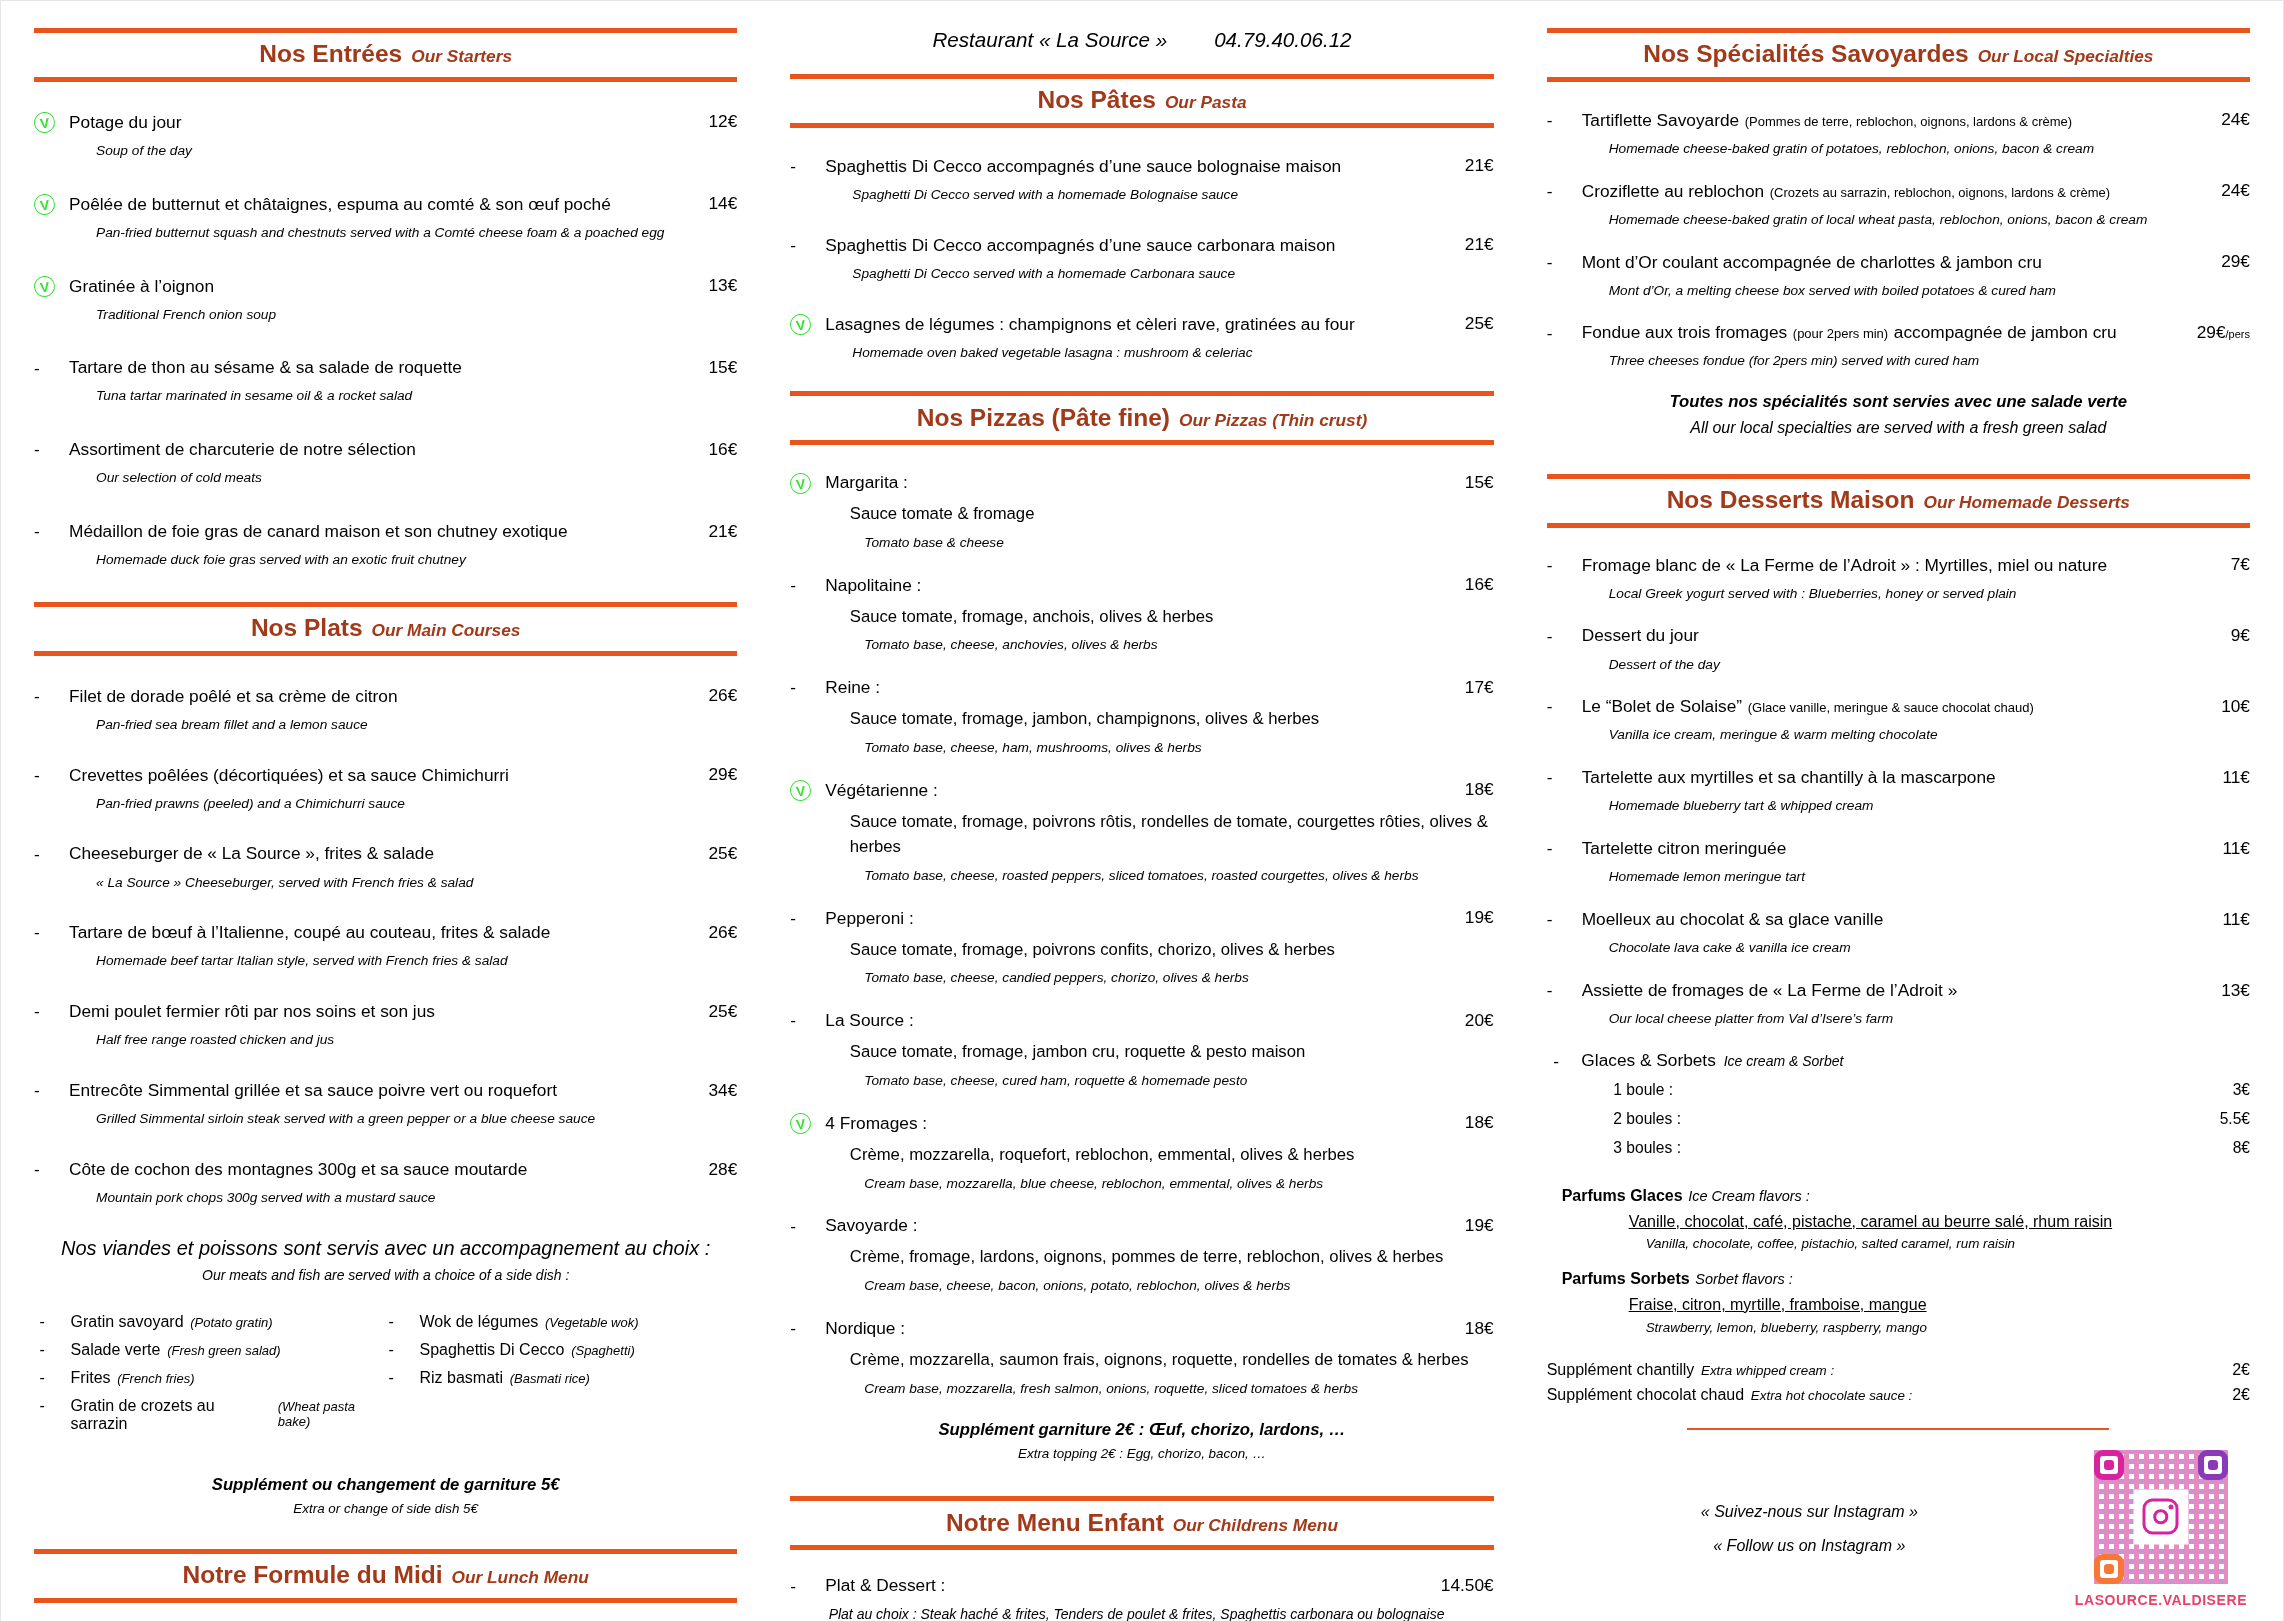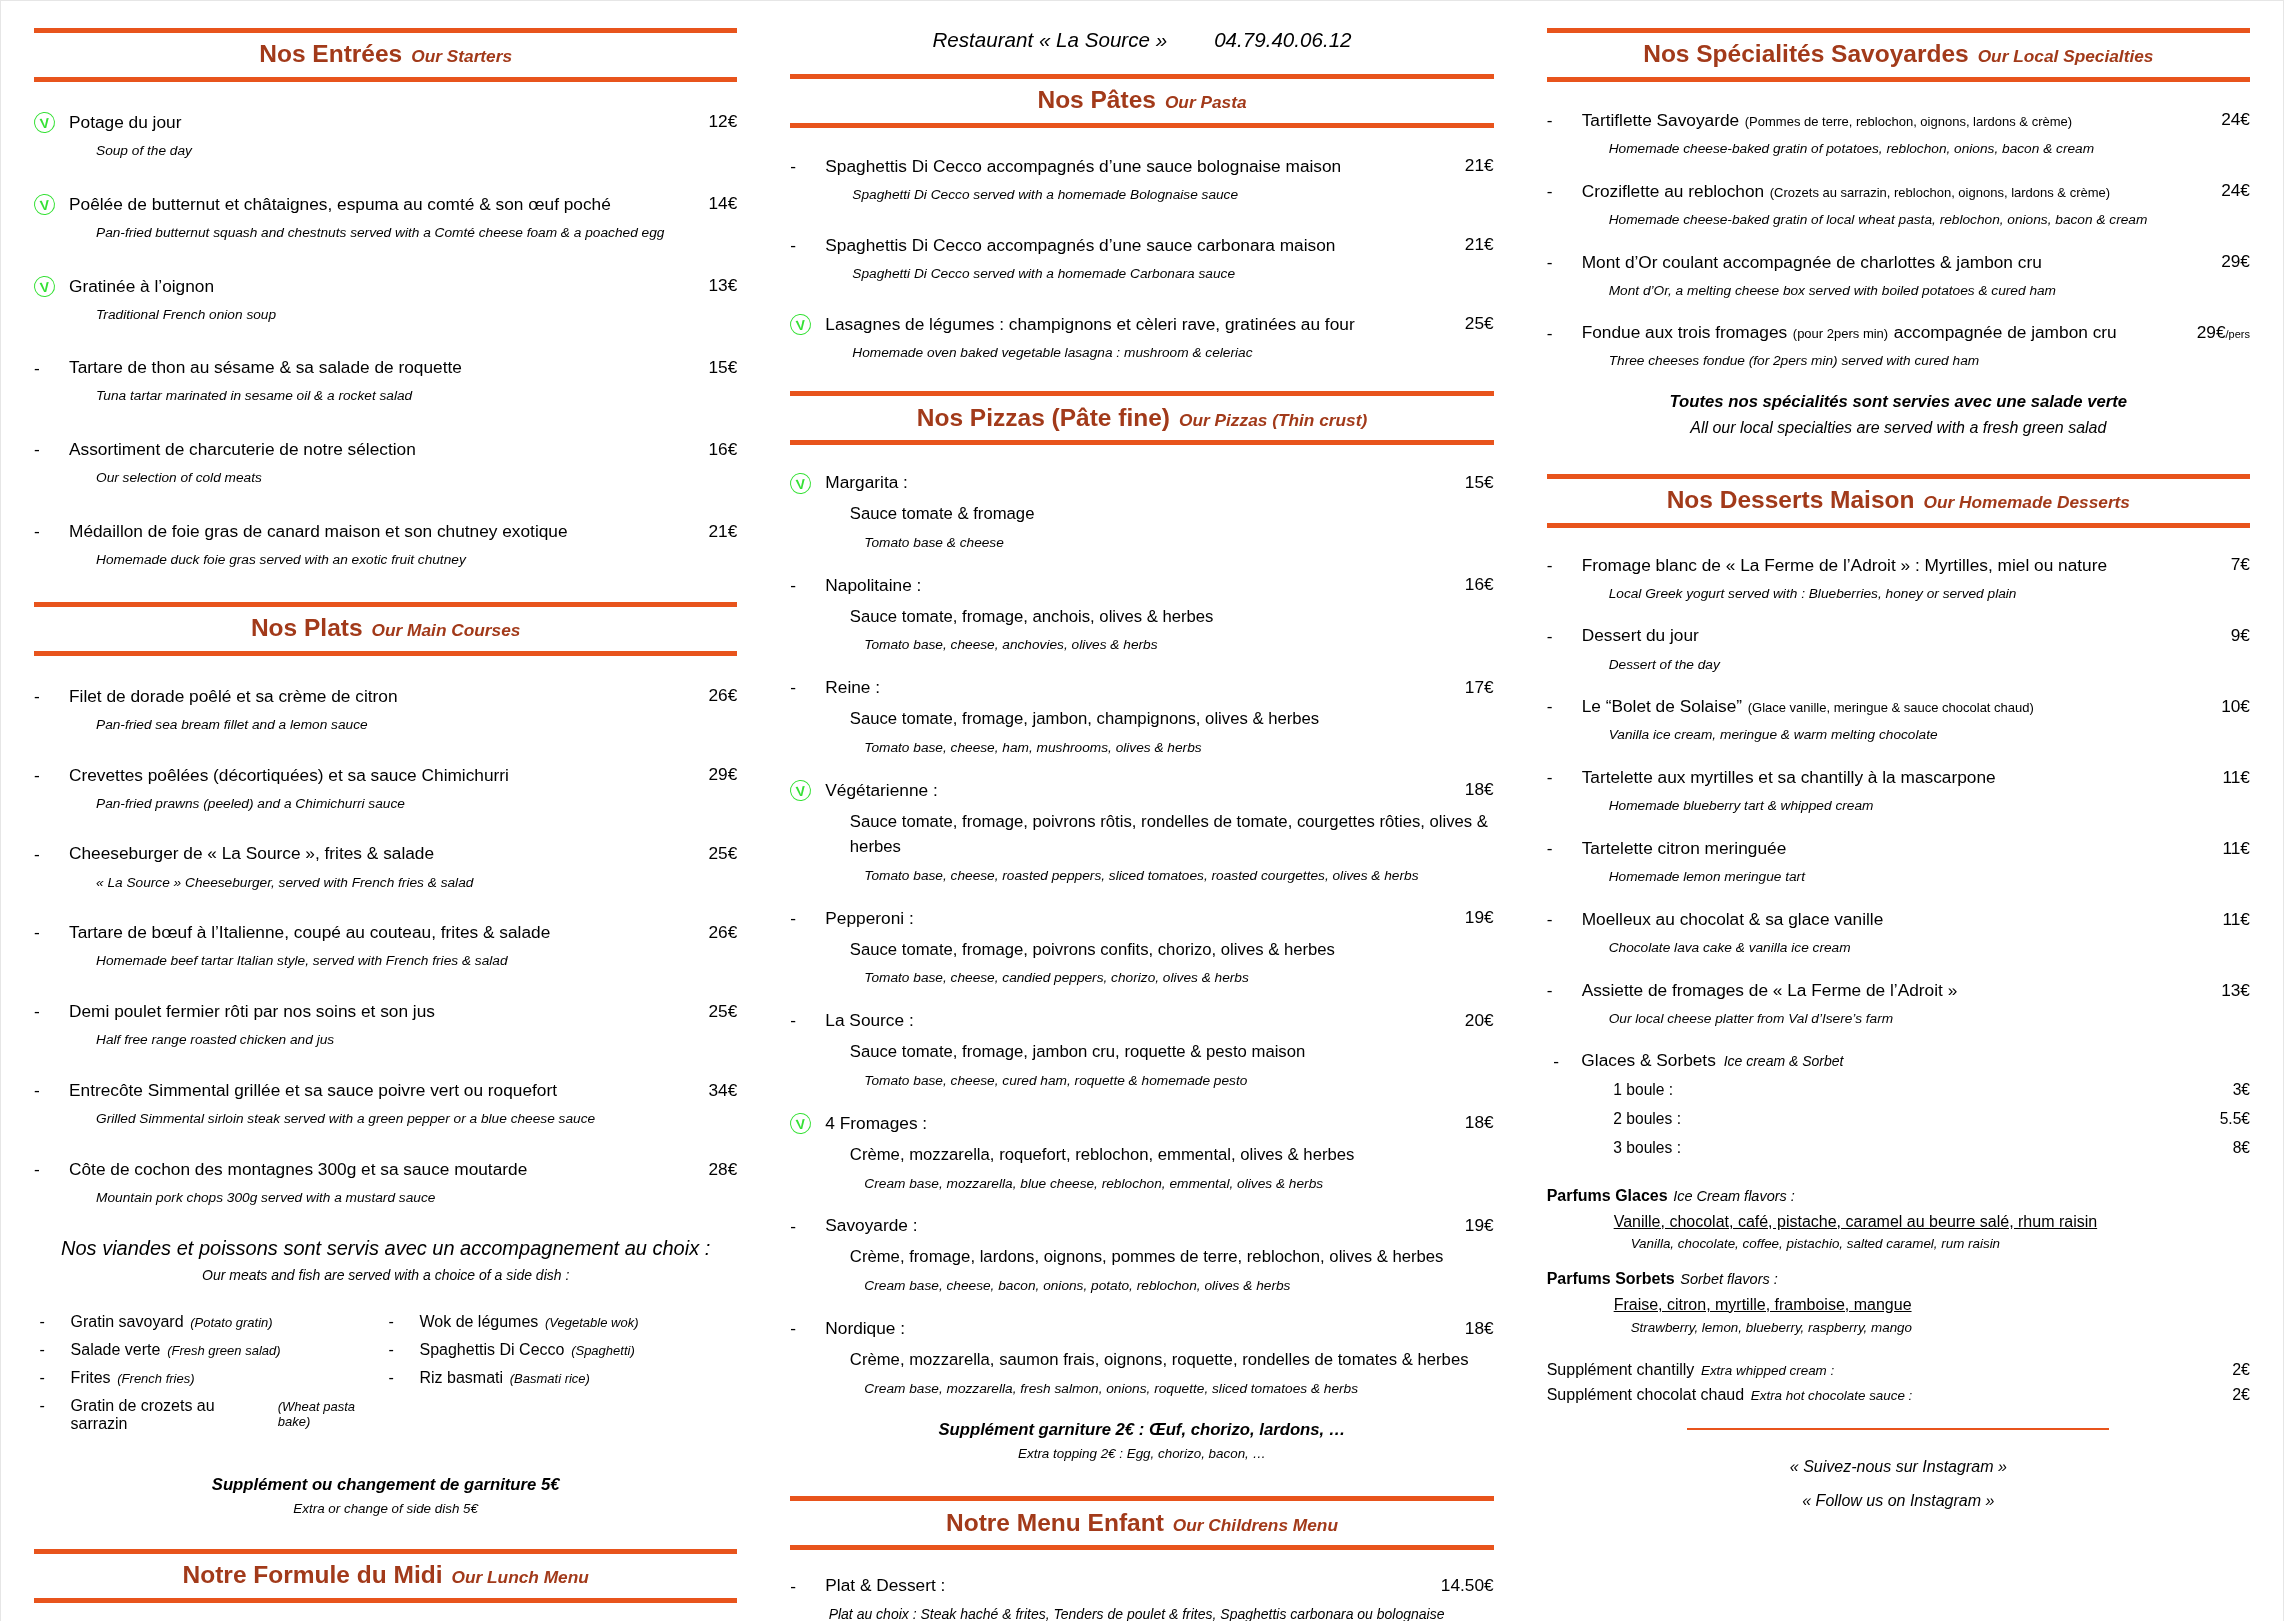--- a/index.html
+++ b/index.html
@@ -61,21 +61,21 @@
 
   
   .glaces{display:flex;margin-bottom:14.5px;}
   .g-name{font-size:17.3px;}
   .g-en{font-style:italic;font-size:14px;margin-left:7.8px;}
   .scoops{margin:10px 0 0 32px;}
   .scoop{display:flex;font-size:15.6px;margin-bottom:11px;}
   .sc-l{flex:1 1 auto;}
   .sc-p{white-space:nowrap;}
 
-  .flavors{margin-top:19px;}
+  .flavors{margin-top:19px;margin-left:15px;}
   .f-title{font-size:16px;font-weight:700;}
   .f-title i{font-weight:400;font-size:14.5px;margin-left:5.6px;}
   .f-fr{font-size:16px;margin:7.8px 0 0 67px;text-decoration:underline;}
   .f-en{font-style:italic;font-size:13.4px;margin:5.6px 0 0 84px;}
 
   .supps{margin-top:26px;}
   .supp-row{display:flex;align-items:baseline;font-size:16px;margin-bottom:7.8px;}
   .supp-row i{font-size:13.4px;margin-left:6.7px;}
   .supp-row .sp{margin-left:auto;white-space:nowrap;}
 
@@ -742,18 +742,33 @@
       </div>
     </section>
 
     <div class="foot-hr"></div>
 
     <div class="insta-row">
       <div class="insta-quotes">
         <div>« Suivez-nous sur Instagram »</div>
         <div>« Follow us on Instagram »</div>
       </div>
+      <div class="qr-wrap">
+        <div class="qr">
+          <div class="qr-grid"></div>
+          <div class="finder f-tl"></div>
+          <div class="finder f-tr"></div>
+          <div class="finder f-bl"></div>
+          <div class="qr-center">
+            <div class="ig-cam">
+                <i class="ig-lens"></i>
+                <i class="ig-dot"></i>
+              </div>
+          </div>
+        </div>
+        <div class="qr-caption">LASOURCE.VALDISERE</div>
+      </div>
     </div>
 
   </div>
 
 </div>
 
 
 </body></html>

